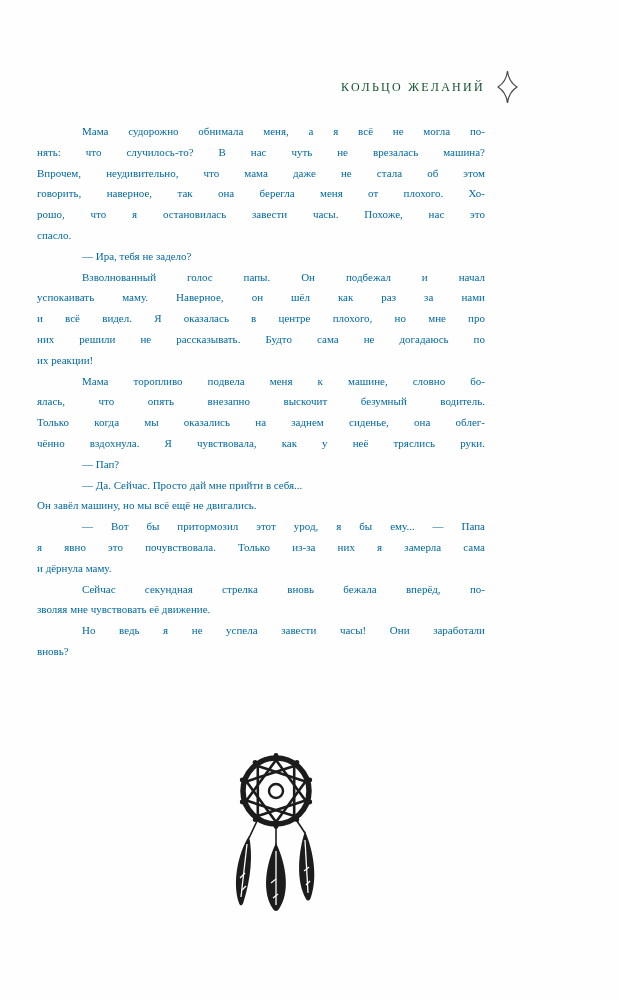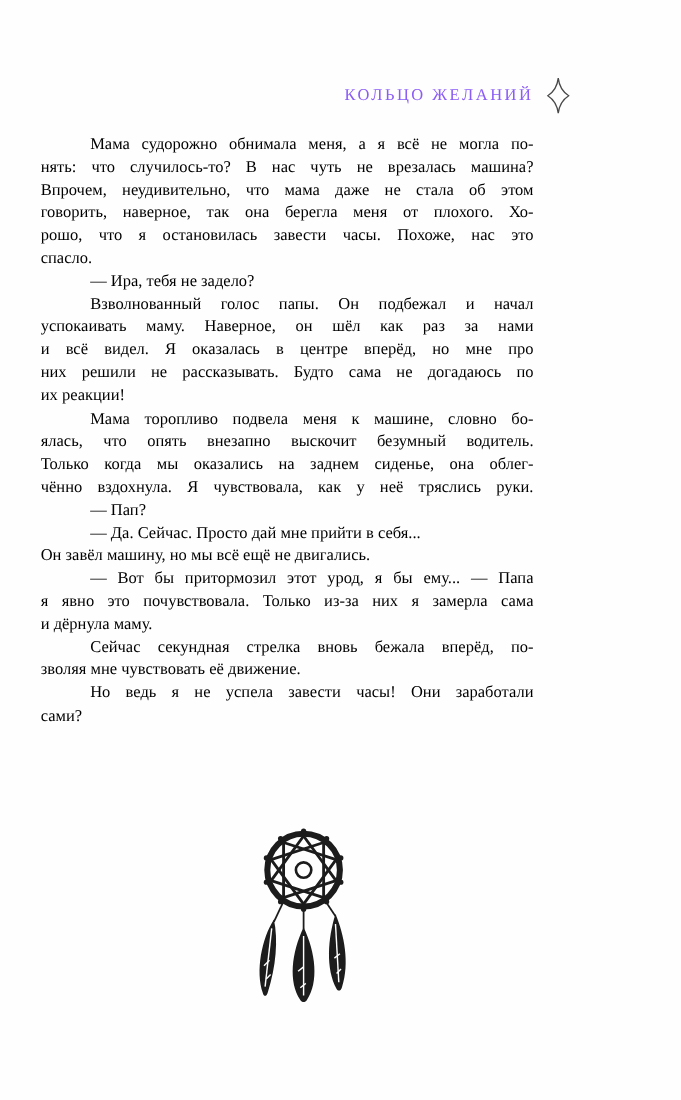--- a/index.html
+++ b/index.html
@@ -10,28 +10,28 @@
     position:relative;
     overflow:hidden;
   }
   .page{position:absolute;inset:0;background:#fefefe;}
   
   .hdr{
     position:absolute;top:70px;right:101px;
     display:flex;align-items:center;gap:12px;
   }
   .hdr-title{
-    font-size:15px;letter-spacing:2.3px;color:#8b5cf6;
+    font-size:12px;letter-spacing:2.3px;color:#14532d;
     white-space:nowrap;
   }
   .sparkle{display:block;}
   
   .text-block{
     position:absolute;left:37px;top:121px;width:448px;
-    font-size:15px;color:#000000;
+    font-size:11px;color:#0369a1;
   }
   .ln{
     line-height:20.8px;height:20.8px;
     text-align:justify;text-align-last:justify;
     white-space:normal;overflow:hidden;
     hyphens:none;
   }
   .ln.last{text-align-last:left;}
   .ln.ind{text-indent:45px;}
   
@@ -63,21 +63,21 @@
       <div class="ln last">спасло.</div>
     </div>
 
     <div>
       <div class="ln ind last">— Ира, тебя не задело?</div>
     </div>
 
     <div>
       <div class="ln ind">Взволнованный голос папы. Он подбежал и начал</div>
       <div class="ln">успокаивать маму. Наверное, он шёл как раз за нами</div>
-      <div class="ln">и всё видел. Я оказалась в центре вперёд, но мне про</div>
+      <div class="ln">и всё видел. Я оказалась в центре плохого, но мне про</div>
       <div class="ln">них решили не рассказывать. Будто сама не догадаюсь по</div>
       <div class="ln last">их реакции!</div>
     </div>
 
     <div>
       <div class="ln ind">Мама торопливо подвела меня к машине, словно бо-</div>
       <div class="ln">ялась, что опять внезапно выскочит безумный водитель.</div>
       <div class="ln">Только когда мы оказались на заднем сиденье, она облег-</div>
       <div class="ln">чённо вздохнула. Я чувствовала, как у неё тряслись руки.</div>
     </div>
@@ -103,21 +103,21 @@
       <div class="ln last">и дёрнула маму.</div>
     </div>
 
     <div>
       <div class="ln ind">Сейчас секундная стрелка вновь бежала вперёд, по-</div>
       <div class="ln last">зволяя мне чувствовать её движение.</div>
     </div>
 
     <div>
       <div class="ln ind">Но ведь я не успела завести часы! Они заработали</div>
-      <div class="ln last">сами?</div>
+      <div class="ln last">вновь?</div>
     </div>
 
   </main>
 
   <figure class="ornament">
     <svg width="150" height="170" viewBox="0 0 150 170" aria-hidden="true">
 
       <g stroke="#1c1c1c" stroke-width="2.6" stroke-linecap="round">
         <line x1="75" y1="17" x2="45.5" y2="57.6"></line>
         <line x1="56.8" y1="22.9" x2="56.8" y2="73.1"></line>

